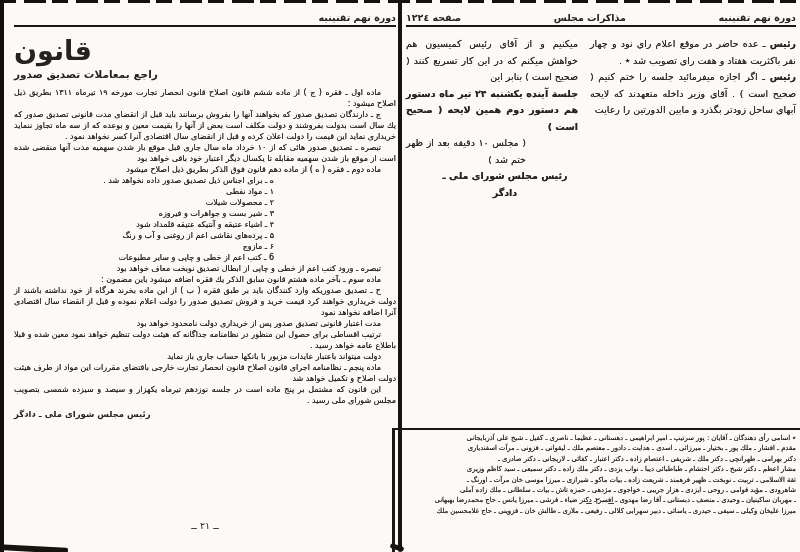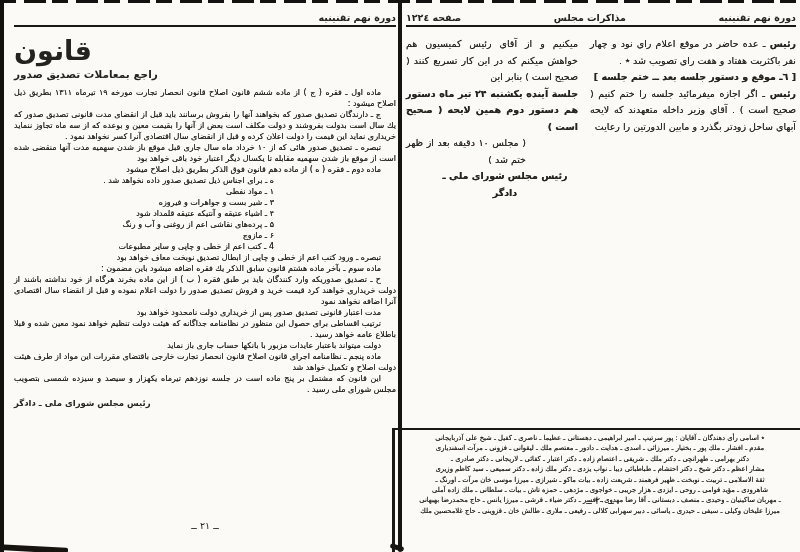--- a/index.html
+++ b/index.html
@@ -46,21 +46,21 @@
   .indented{padding-right:52px;}
   .rp-sig{font-weight:bold;text-align:center;padding-left:26px;}
   
   .names-rule{position:absolute;left:392px;top:428px;width:408px;height:2px;background:#1b1813;}
   .names-edge{position:absolute;left:392px;top:428px;width:2.5px;height:124px;background:#1b1813;}
   .names{
     position:absolute;left:404px;top:433px;width:392px;
     direction:rtl;font-size:6.8px;line-height:10.4px;color:#2b2722;
     text-align:center;text-shadow:0 0 .35px rgba(35,28,20,.8);
   }
-  .names div{white-space:nowrap;overflow:hidden;}
+  .names div{white-space:nowrap;overflow:hidden;text-align:right;}
   .pagenum-right{position:absolute;left:404px;top:495px;width:392px;font-size:9.5px;text-align:center;letter-spacing:1px;}
 </style>
 </head>
 <body>
 
 <div class="stage">
 
   <div class="edge-top"></div>
   <div class="edge-left"></div>
   <div class="gutter"></div>
@@ -77,25 +77,26 @@
     <div class="lp-title">قانون</div>
     <div class="lp-sub">راجع بمعاملات تصديق صدور</div>
 
     <div class="lp-body">
       <p>ماده اول ـ فقره ( ج ) از ماده ششم قانون اصلاح قانون انحصار تجارت مورخه ۱۹ تيرماه ۱۳۱۱ بطريق ذيل اصلاح ميشود :</p>
       <p>ج ـ دارندگان تصديق صدور كه بخواهند آنها را بفروش برسانند بايد قبل از انقضاى مدت قانونى تصديق صدور كه يك سال است بدولت بفروشند و دولت مكلف است بعض از آنها را بقيمت معين و بوعده كه از سه ماه تجاوز ننمايد خريدارى نمايد اين قيمت را دولت اعلان كرده و قبل از انقضاى سال اقتصادى آنرا كسر نخواهد نمود .</p>
       <p>تبصره ـ تصديق صدور هائى كه از ۱۰ خرداد ماه سال جارى قبل موقع باز شدن سهميه مدت آنها منقضى شده است از موقع باز شدن سهميه مقابله تا يكسال ديگر اعتبار خود باقى خواهد بود</p>
       <p>ماده دوم ـ فقره ( ه ) از ماده دهم قانون فوق الذكر بطريق ذيل اصلاح ميشود</p>
       <p class="ind">ه ـ براى اجناس ذيل تصديق صدور داده نخواهد شد .</p>
       <p class="ind">۱ ـ مواد نفطى</p>
+      <p class="ind">۲ ـ محصولات شيلات</p>
       <p class="ind">۳ ـ شير بست و جواهرات و فيروزه</p>
       <p class="ind">۴ ـ اشياء عتيقه و آنتيكه عتيقه قلمداد شود</p>
       <p class="ind">۵ ـ پرده‌هاى نقاشى اعم از روغنى و آب و رنگ</p>
       <p class="ind">۶ ـ مازوج</p>
-      <p class="ind">4 ـ كتب اعم از خطى و چاپى و ساير مطبوعات</p>
+      <p class="ind">6 ـ كتب اعم از خطى و چاپى و ساير مطبوعات</p>
       <p>تبصره ـ ورود كتب اعم از خطى و چاپى از ابطال تصديق نوبخت معاف خواهد بود</p>
       <p>ماده سوم ـ بآخر ماده هشتم قانون سابق الذكر يك فقره اضافه ميشود باين مضمون :</p>
       <p>ح ـ تصديق صدوريكه وارد كنندگان بايد بر طبق فقره ( ب ) از اين ماده بخرند هرگاه از خود نداشته باشند از دولت خريدارى خواهند كرد قيمت خريد و فروش تصديق صدور را دولت اعلام نموده و قبل از انقضاء سال اقتصادى آنرا اضافه نخواهد نمود</p>
       <p>مدت اعتبار قانونى تصديق صدور پس از خريدارى دولت نامحدود خواهد بود</p>
       <p>ترتيب اقساطى براى حصول اين منظور در نظامنامه جداگانه كه هيئت دولت تنظيم خواهد نمود معين شده و قبلا باطلاع عامه خواهد رسيد .</p>
       <p>دولت ميتواند باعتبار عايدات مزبور با بانكها حساب جارى باز نمايد</p>
       <p>ماده پنجم ـ نظامنامه اجراى قانون اصلاح قانون انحصار تجارت خارجى باقتضاى مقررات اين مواد از طرف هيئت دولت اصلاح و تكميل خواهد شد</p>
       <p>اين قانون كه مشتمل بر پنج ماده است در جلسه نوزدهم تيرماه يكهزار و سيصد و سيزده شمسى بتصويب مجلس شوراى ملى رسيد .</p>
     </div>
 
@@ -107,21 +108,20 @@
     <div class="hdr rp-hdr">
       <span>دورة نهم تقنينيه</span>
       <span>مذاكرات مجلس</span>
       <span>صفحه ١٢٢٤</span>
     </div>
     <div class="rule"></div>
 
     <div class="cols">
       <div class="col-a">
         <p><b>رئيس</b> <span>ـ عده حاضر در موقع اعلام راى نود و چهار نفر باكثريت هفتاد و هفت راى تصويب شد ٭ .</span></p>
-        <p class="bracket">[ ٦ـ موقع و دستور جلسه بعد ــ ختم جلسه ]</p>
         <p><b>رئيس</b> <span>ـ اگر اجازه ميفرمائيد جلسه را ختم كنيم ( صحيح است ) . آقاى وزير داخله متعهدند كه لايحه آبهاى ساحل زودتر بگذرد و مابين الدورتين را رعايت</span></p>
       </div>
       <div class="col-b">
         <p>ميكنيم و از آقاى رئيس كميسيون هم خواهش ميكنم كه در اين كار تسريع كنند ( صحيح است ) بنابر اين</p>
         <p class="boldline">جلسة آينده يكشنبه ۲۴ تير ماه دستور هم دستور دوم همين لايحه ( صحيح است )</p>
         <p class="indented">( مجلس ۱۰ دقيقه بعد از ظهر ختم شد )</p>
         <p class="rp-sig">رئيس مجلس شوراى ملى ـ دادگر</p>
       </div>
     </div>
   </div>

